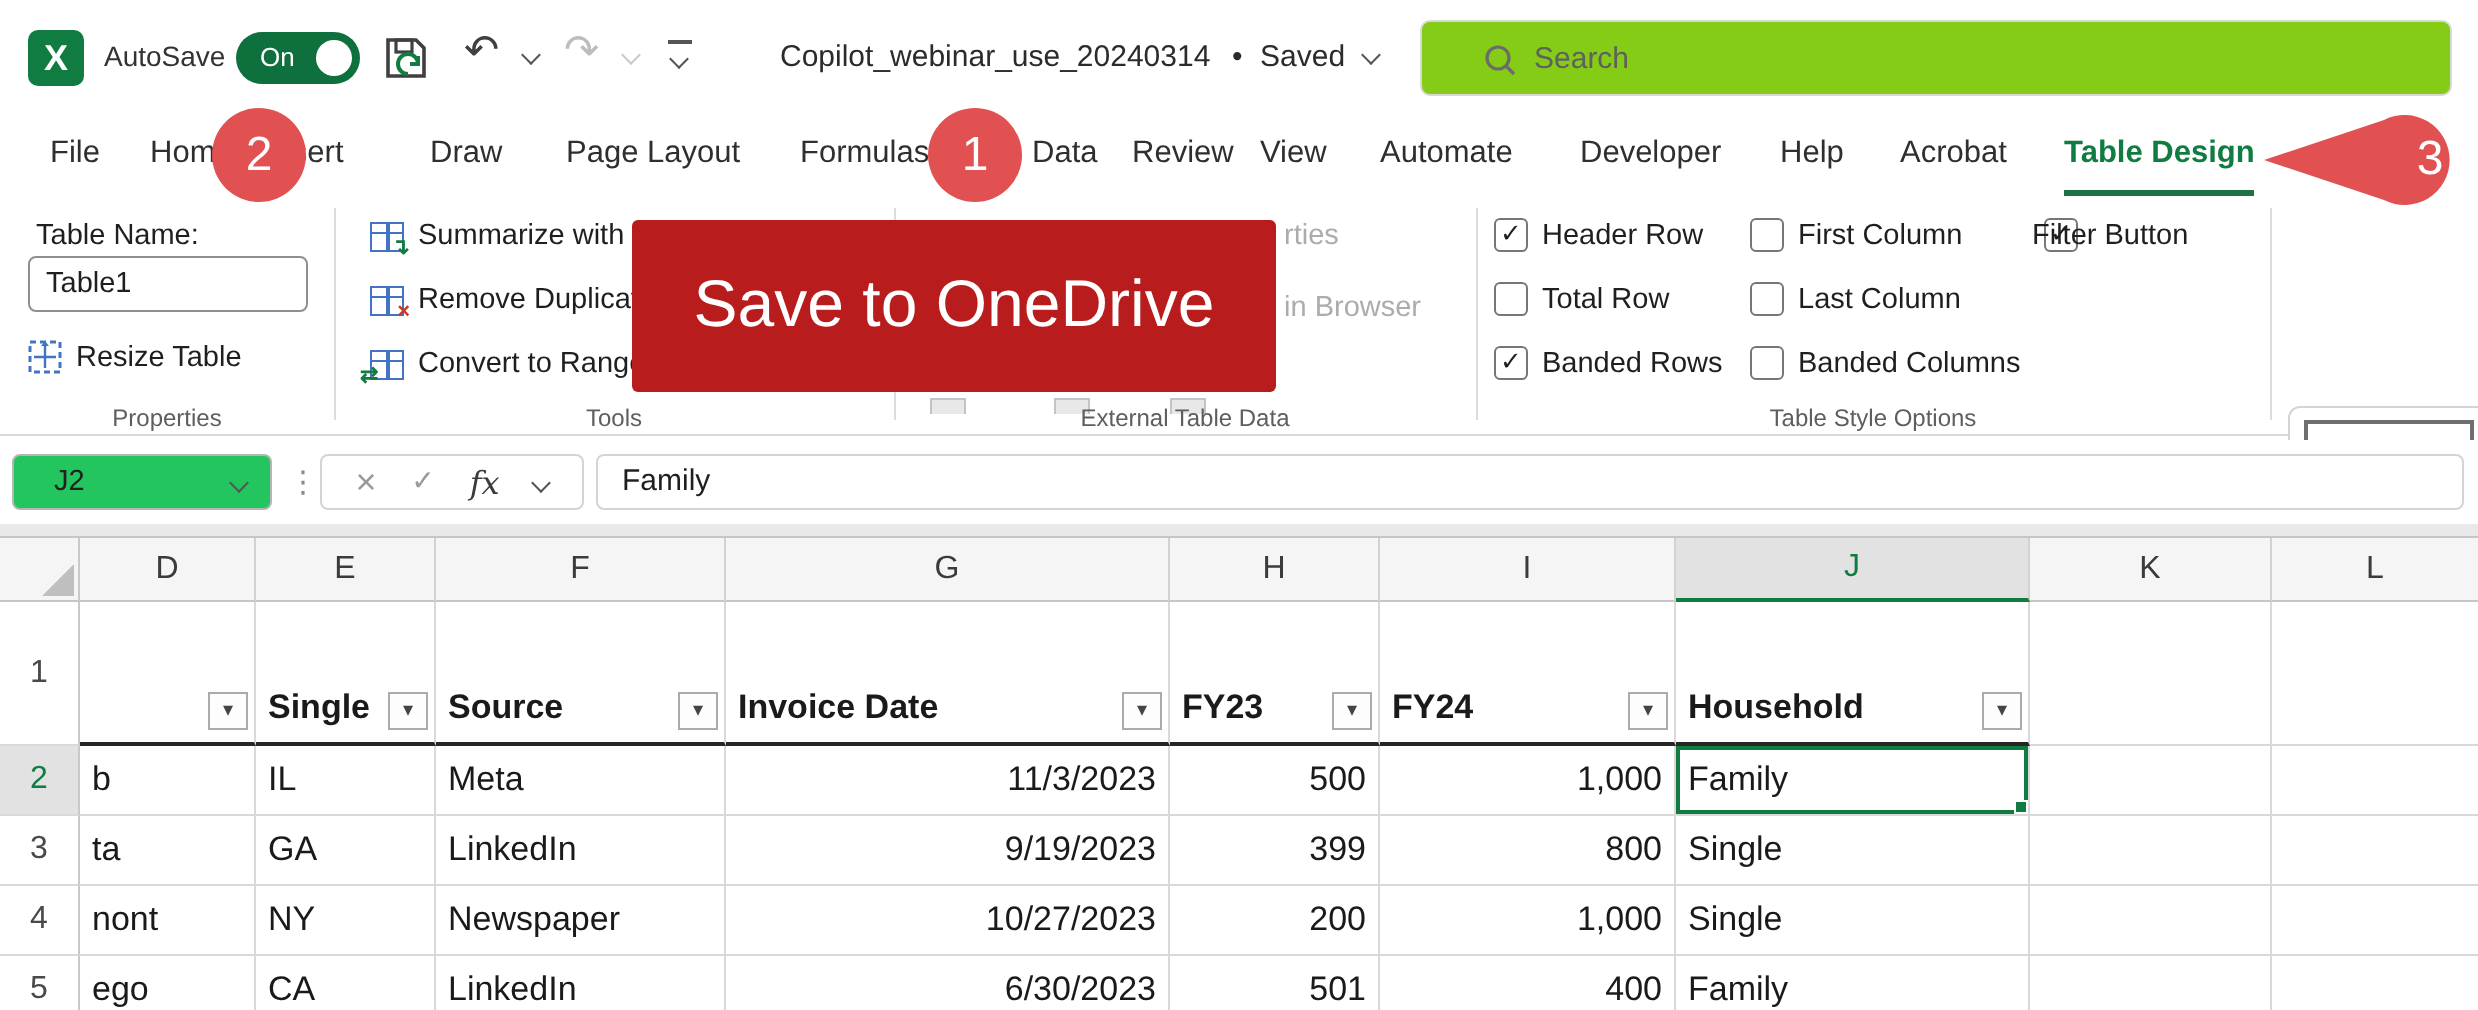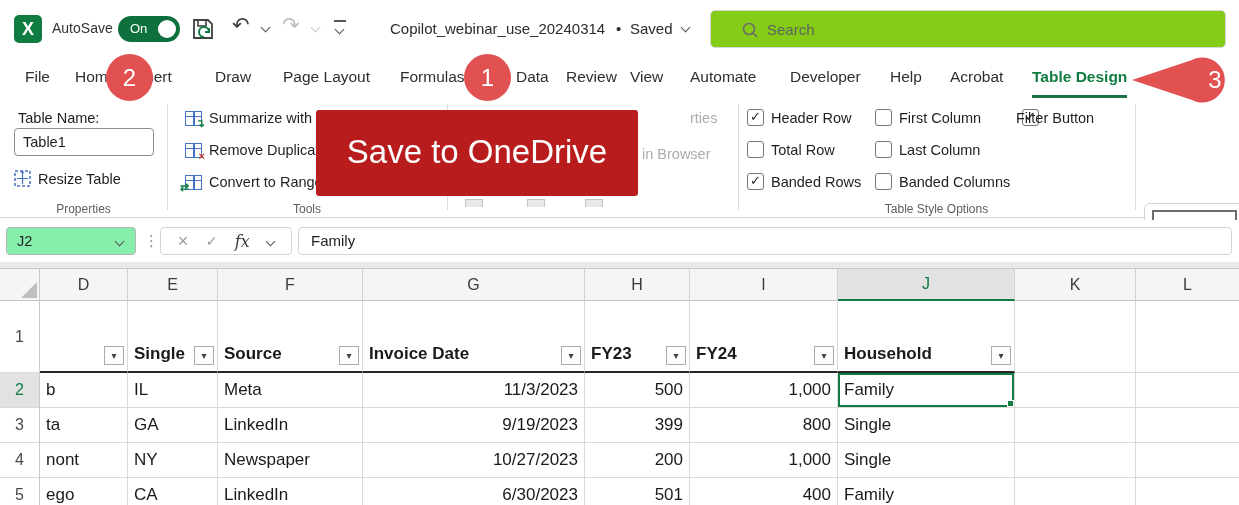--- a/index.html
+++ b/index.html
@@ -58,21 +58,21 @@
   .badge { position:absolute; width:47px; height:47px; border-radius:50%; background:#E25151; color:#fff;
            font-size:24px; text-align:center; line-height:47px; z-index:50; }
   .banner { left:316px; top:110px; width:322px; height:86px; background:#b91c1c; border-radius:3px; z-index:40;
             color:#fff; font-size:33px; text-align:center; line-height:84px; }
   .badge3-wrap { left:1130px; top:57px; width:106px; height:46px; z-index:50; }
   .badge3-num { position:absolute; left:62px; top:0; width:46px; height:46px; color:#fff; font-size:24px; text-align:center; line-height:46px; }
 
   
   .fbar { left:0; top:220px; width:1239px; height:42px; background:#fff; }
   .namebox { left:6px; top:7px; width:130px; height:28px; border:1px solid #B5B5B5; border-radius:4px; font-size:14.5px; color:#222;
-             line-height:26px; padding-left:10px; background:#86efac; }
+             line-height:26px; padding-left:20px; background:#22c55e; }
   .fxgroup { left:160px; top:7px; width:132px; height:28px; border:1px solid #D4D4D4; border-radius:4px; background:#fff;
              display:flex; align-items:center; justify-content:space-around; padding:0 8px; }
   .ffield { left:298px; top:7px; width:934px; height:28px; border:1px solid #D4D4D4; border-radius:4px; background:#fff;
             font-size:15px; color:#1f1f1f; line-height:26px; padding-left:12px; }
   .fstrip { left:0; top:262px; width:1239px; height:6px; background:#E9E9E9; }
 
   
   .sheet { left:0; top:268px; width:1239px; height:237px; display:grid;
            grid-template-columns:40px 88px 90px 145px 222px 105px 148px 177px 121px 103px;
            grid-template-rows:32px 72px 35px 35px 35px 35px; border-top:1px solid #C6C6C6; background:#fff; }
@@ -179,22 +179,23 @@
           <span class="icon-mark" style="color:#107C41;left:-6px;right:auto;">⇄</span>
         </span>
       <span class="rb-label">Convert to Range</span>
     </div>
     <div class="glabel" style="left:167px;width:280px;">Tools</div>
     <div class="gdiv" style="left:447px;"></div>
 
     <div class="frag-icon" style="left:465px;"></div>
     <div class="frag-icon" style="left:527px;"></div>
     <div class="frag-icon" style="left:585px;"></div>
-    <span class="abs rb-gray" style="left:642px;top:12px;margin-left:48px;">rties</span>
+    <span class="abs rb-gray" style="left:642px;top:12px;">rties</span>
     <span class="abs rb-gray" style="left:642px;top:48px;">in Browser</span>
+    <div class="glabel" style="left:447px;width:291px;">External Table Data</div>
     <div class="gdiv" style="left:738px;"></div>
 
     <div class="cbx checked" style="left:747px;top:11px;"><span>✓</span></div>
     <span class="cb-label" style="left:771px;top:12px;">Header Row</span>
     <div class="cbx" style="left:747px;top:43px;"></div>
     <span class="cb-label" style="left:771px;top:44px;">Total Row</span>
     <div class="cbx checked" style="left:747px;top:75px;"><span>✓</span></div>
     <span class="cb-label" style="left:771px;top:76px;">Banded Rows</span>
 
     <div class="cbx" style="left:875px;top:11px;"></div>

